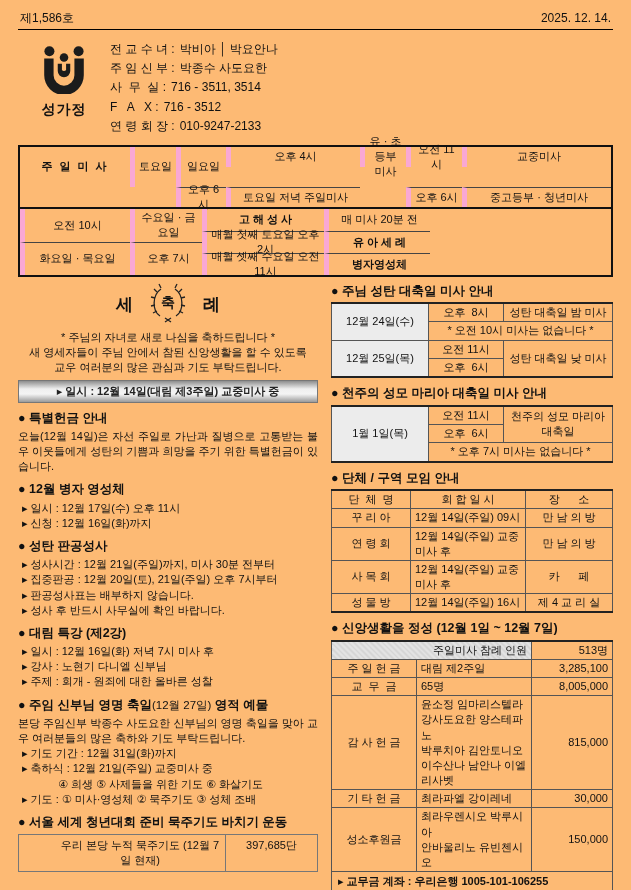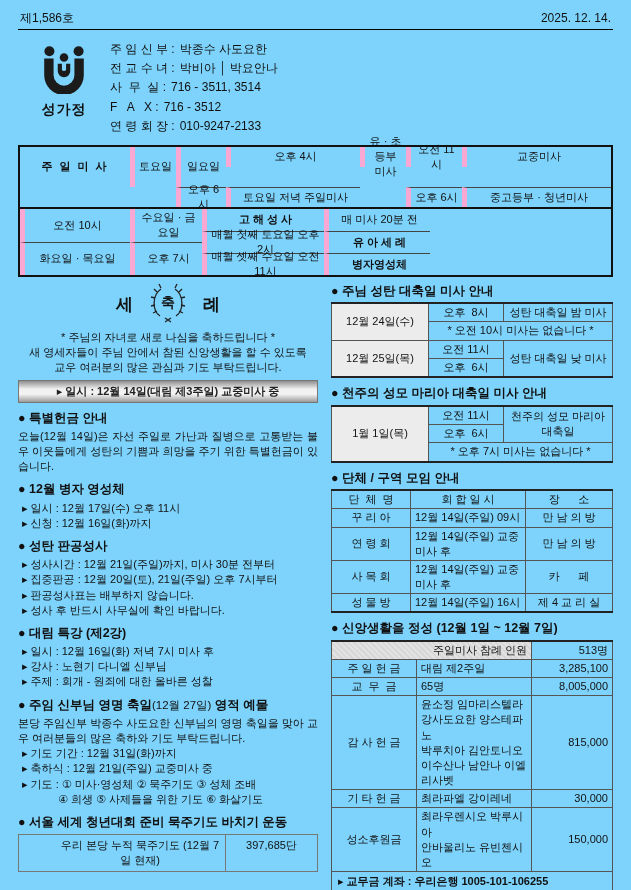--- a/index.html
+++ b/index.html
@@ -1,18 +1,18 @@
 <!DOCTYPE html>
 <html><head>
 <meta charset="utf-8">
 <style>
   html,body { margin:0; padding:0; background:#fff; }
   .page {
     position:relative; width:631px; height:890px; margin:0 auto;
-    background:#7dd3fc; color:#111; overflow:hidden;
+    background:#fdba74; color:#111; overflow:hidden;
     font-family:"Liberation Sans","DejaVu Sans",sans-serif;
     font-size:11px; line-height:1.38; box-sizing:border-box;
     padding:10px 18px 0 18px;
   }
   .pre { white-space:pre; }
   
   .issue-bar { display:flex; justify-content:space-between; font-size:12px;
     border-bottom:1.5px solid #000; padding:0 2px 2px 2px; }
   
   .header { display:flex; align-items:flex-start; padding:8px 0 6px 0; }
@@ -85,26 +85,26 @@
             <circle cx="38" cy="7" r="4.8"></circle>
             <circle cx="24" cy="13" r="4.1"></circle>
           <path d="M5 14 L5 30 A19 19 0 0 0 43 30 L43 14 L34 14 L34 30 A10 10 0 0 1 14 30 L14 14 Z"></path>
           <path d="M18 19 L18 26 A6 6 0 0 0 30 26 L30 19 L26 19 L26 25 A2.6 2.6 0 0 1 22 25 L22 19 Z"></path>
         </svg>
       </span>
       <div class="logo-caption">성가정</div>
     </div>
     <div class="contact-block">
       <div class="contact-row">
+          <span class="lab">전 교 수 녀 :</span>
+          <span class="val">박비아 │ 박요안나</span>
+        </div>
+      <div class="contact-row">
           <span class="lab">주 임 신 부 :</span>
           <span class="val">박종수 사도요한</span>
-        </div>
-      <div class="contact-row">
-          <span class="lab">전 교 수 녀 :</span>
-          <span class="val">박비아 │ 박요안나</span>
         </div>
       <div class="contact-row">
           <span class="lab">사  무  실 :</span>
           <span class="val">716 - 3511, 3514</span>
         </div>
       <div class="contact-row">
           <span class="lab">F   A   X :</span>
           <span class="val">716 - 3512</span>
         </div>
       <div class="contact-row">
@@ -197,22 +197,22 @@
         <div class="bullet">▸ 주제 : 회개 - 원죄에 대한 올바른 성찰</div>
       </div>
 
       <div>
         <div class="sec-title">
           <span>● 주임 신부님 영명 축일</span><span style="font-weight:normal;font-size:11.5px">(12월 27일)</span><span> 영적 예물</span>
         </div>
         <div class="para">본당 주임신부 박종수 사도요한 신부님의 영명 축일을 맞아 교우 여러분들의 많은 축하와 기도 부탁드립니다.</div>
         <div class="bullet">▸ 기도 기간 : 12월 31일(화)까지</div>
         <div class="bullet">▸ 축하식 : 12월 21일(주일) 교중미사 중</div>
+        <div class="bullet indent">④ 희생 ⑤ 사제들을 위한 기도 ⑥ 화살기도</div>
         <div class="bullet">▸ 기도 : ① 미사·영성체 ② 묵주기도 ③ 성체 조배</div>
-        <div class="bullet indent">④ 희생 ⑤ 사제들을 위한 기도 ⑥ 화살기도</div>
       </div>
 
       <div>
         <div class="sec-title">● 서울 세계 청년대회 준비 묵주기도 바치기 운동</div>
         <div class="rosary-box">
           <div>우리 본당 누적 묵주기도 (12월 7일 현재)</div>
           <div>397,685단</div>
         </div>
       </div>
     </div>

